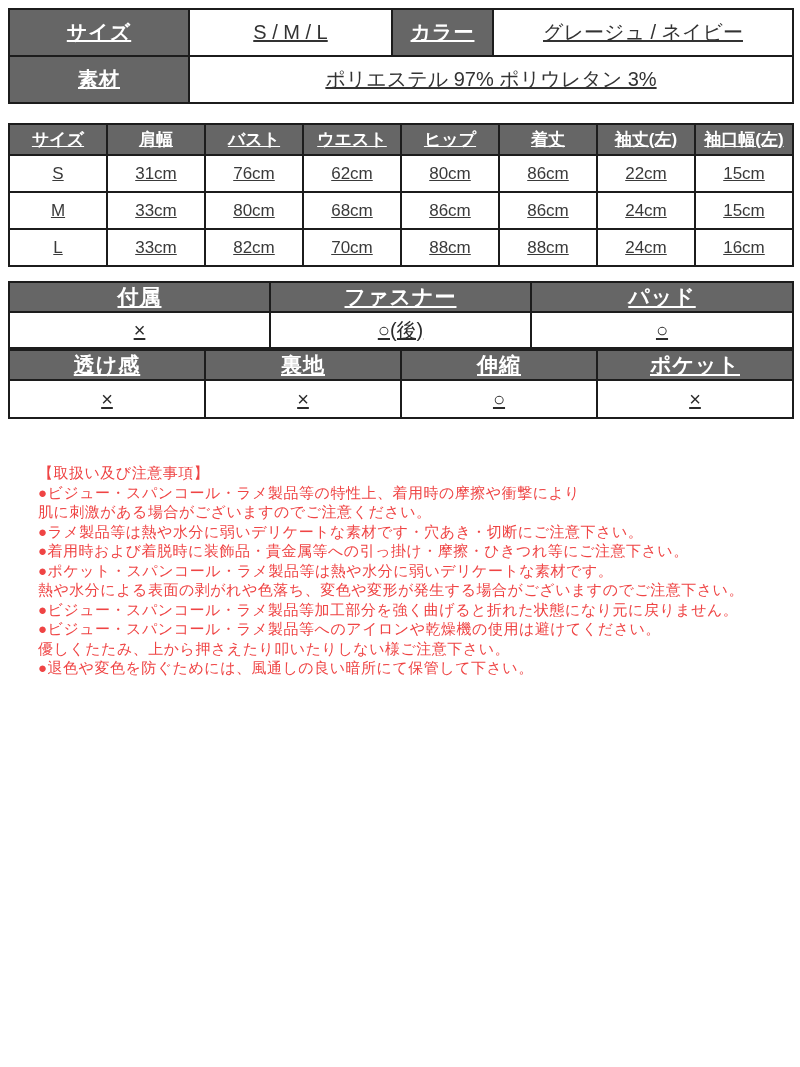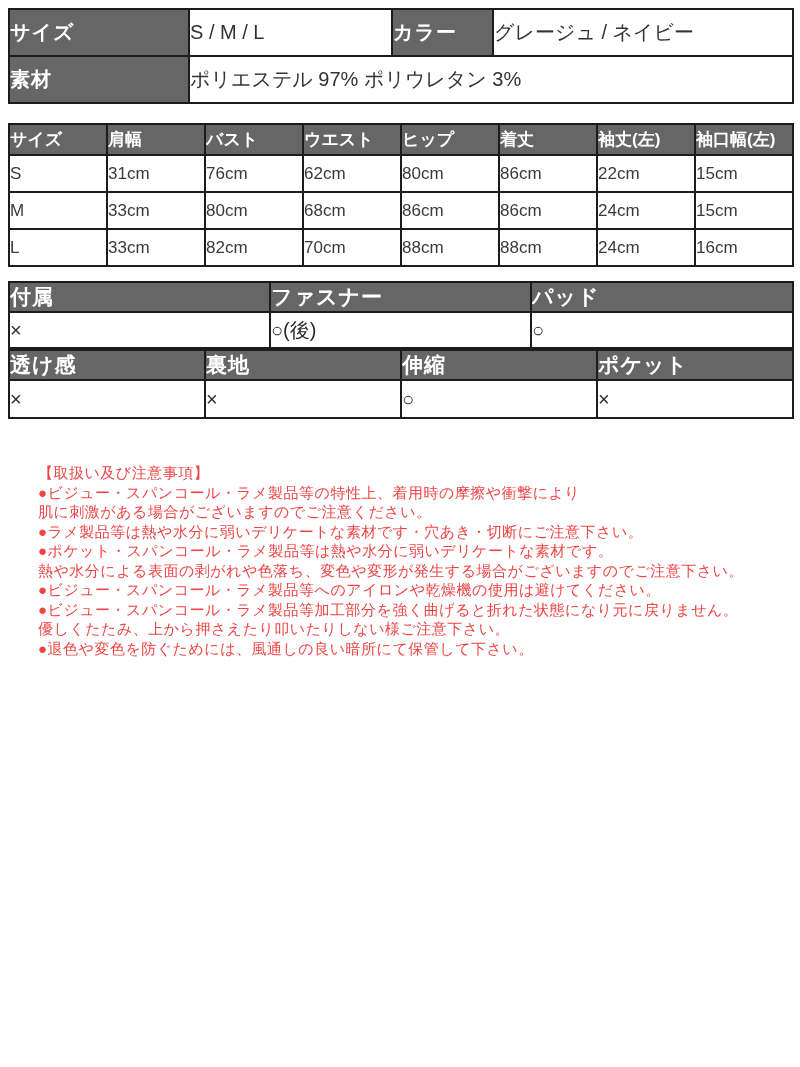--- a/index.html
+++ b/index.html
@@ -13,24 +13,26 @@
     font-family: "Liberation Sans", "DejaVu Sans", sans-serif;
     color: #333333;
   }
   table.spec {
     width: 784px;
     border-collapse: collapse;
     table-layout: fixed;
   }
   table.spec td {
     border: 2px solid #1c1c1c;
+    text-align: center;
     vertical-align: middle;
     padding: 0;
     overflow: hidden;
     white-space: nowrap;
+    text-decoration: underline;
   }
   td.hd {
     background: #666666;
     color: #ffffff;
     font-weight: bold;
     letter-spacing: 1px;
   }
   
   #summary-table td { height: 45px; font-size: 20px; }
   
@@ -179,21 +181,22 @@
       <td class="val mark">×</td>
     </tr>
   </tbody>
     </table>
 
   <div class="notes">
     <div>【取扱い及び注意事項】</div>
     <div>●ビジュー・スパンコール・ラメ製品等の特性上、着用時の摩擦や衝撃により</div>
     <div>肌に刺激がある場合がございますのでご注意ください。</div>
     <div>●ラメ製品等は熱や水分に弱いデリケートな素材です・穴あき・切断にご注意下さい。</div>
+    <div>●着用時および着脱時に装飾品・貴金属等への引っ掛け・摩擦・ひきつれ等にご注意下さい。</div>
     <div>●ポケット・スパンコール・ラメ製品等は熱や水分に弱いデリケートな素材です。</div>
     <div>熱や水分による表面の剥がれや色落ち、変色や変形が発生する場合がございますのでご注意下さい。</div>
+    <div>●ビジュー・スパンコール・ラメ製品等加工部分を強く曲げると折れた状態になり元に戻りません。</div>
     <div>●ビジュー・スパンコール・ラメ製品等へのアイロンや乾燥機の使用は避けてください。</div>
-    <div>●ビジュー・スパンコール・ラメ製品等加工部分を強く曲げると折れた状態になり元に戻りません。</div>
     <div>優しくたたみ、上から押さえたり叩いたりしない様ご注意下さい。</div>
     <div>●退色や変色を防ぐためには、風通しの良い暗所にて保管して下さい。</div>
   </div>
 
 </div>
 
 </body></html>

